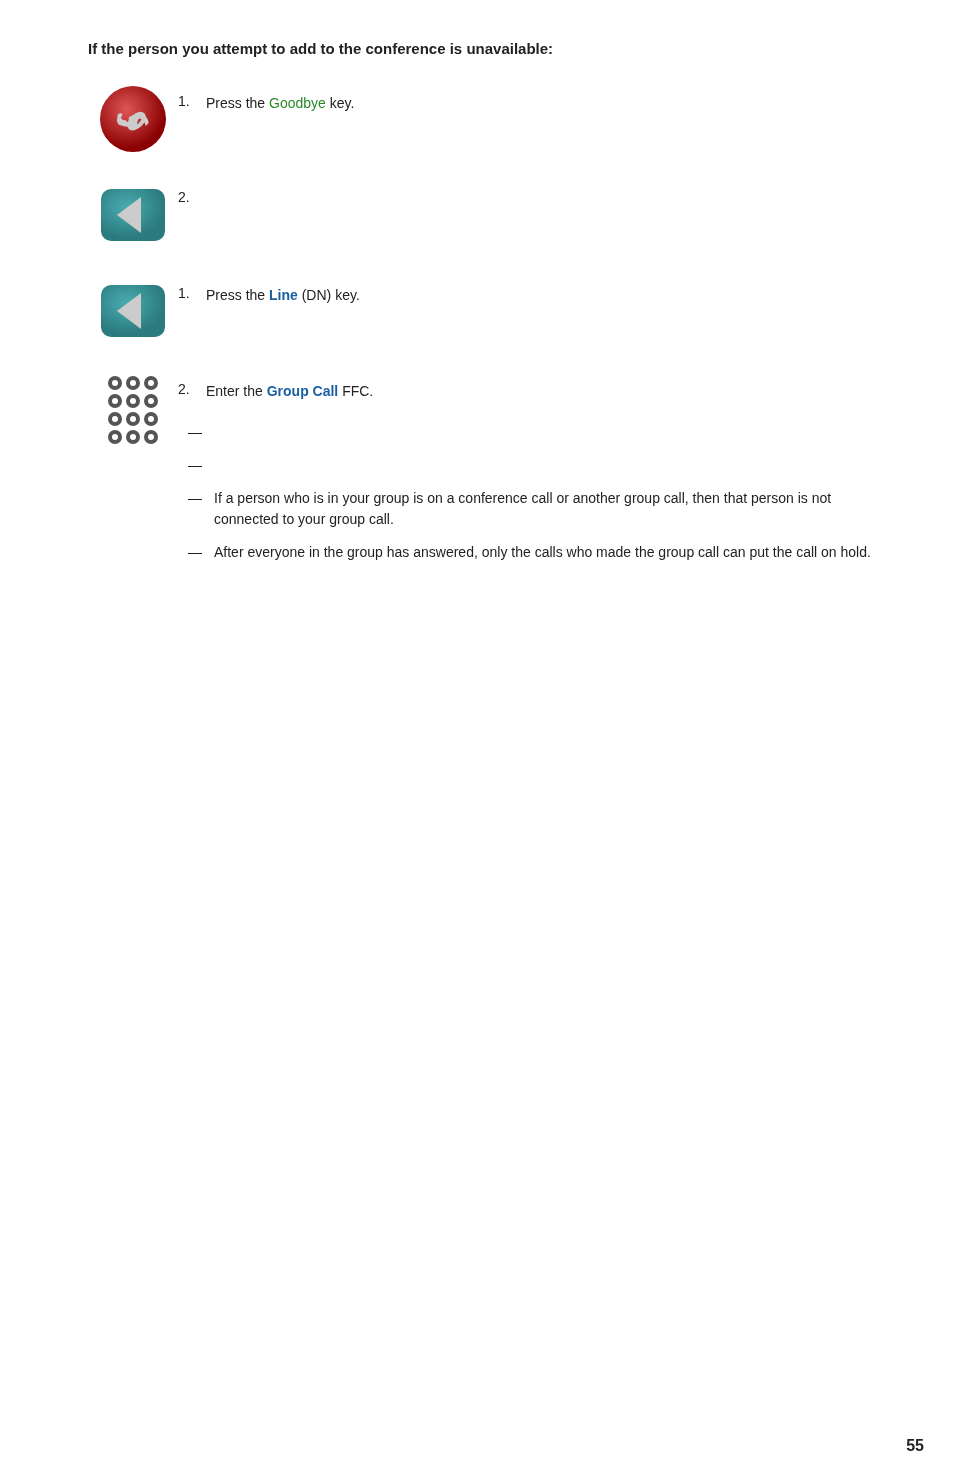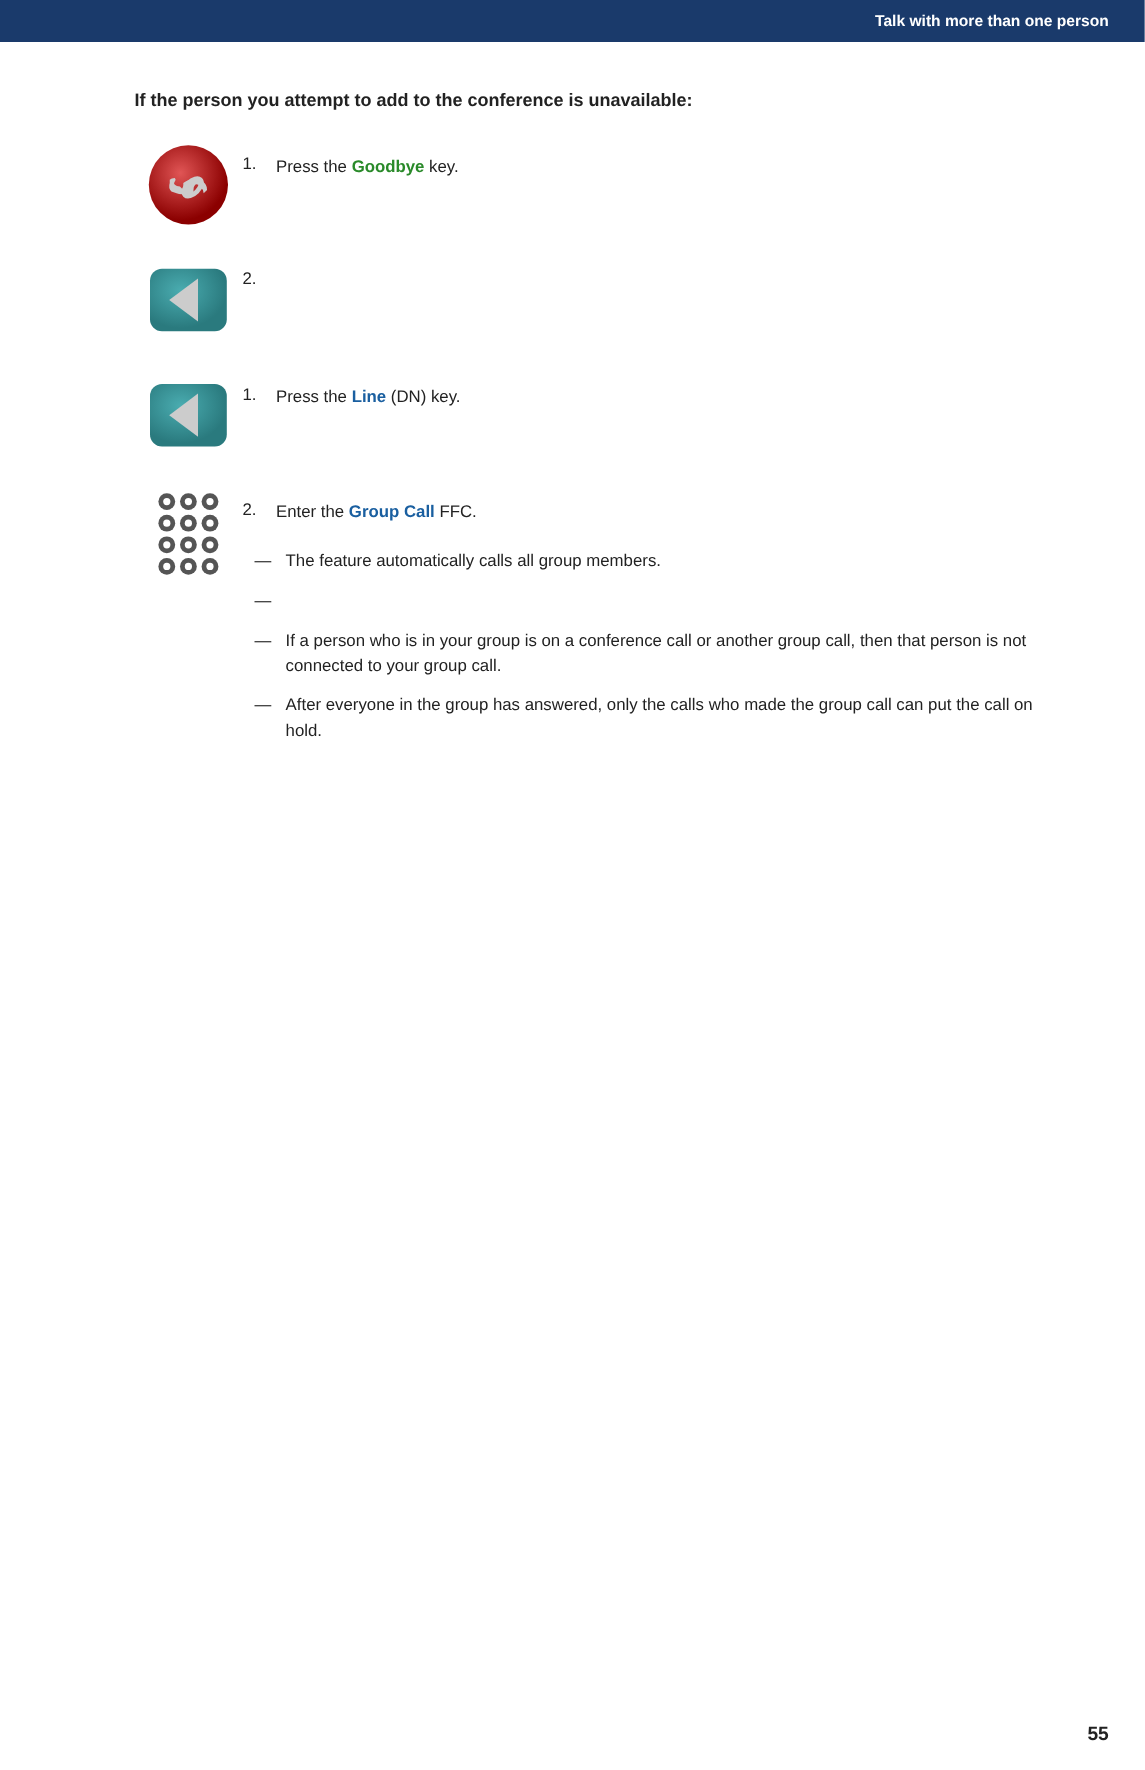--- a/index.html
+++ b/index.html
@@ -27,21 +27,20 @@
       color: #fff;
       text-align: right;
       padding: 10px 30px;
       font-size: 13px;
       font-weight: bold;
     }
 
     
     .content {
       padding: 30px 60px 80px 88px;
-      margin-left: 24px;
     }
 
     
     .bold-intro {
       font-weight: bold;
       font-size: 15px;
       margin-bottom: 28px;
       margin-top: 10px;
     }
 
@@ -102,21 +101,21 @@
 
     .sub-bold {
       font-weight: bold;
       font-size: 14px;
       margin-bottom: 18px;
     }
 
     
     .highlight-green {
       color: #2a8a2a;
-      font-weight: bold;
+      font-weight: normal;
       text-align: center;
     }
 
     .highlight-blue {
       color: #1a5fa0;
       font-weight: bold;
     }
 
     
     .sub-list {
@@ -155,23 +154,20 @@
       display: flex;
       align-items: center;
       justify-content: center;
     }
   </style>
 </head>
 <body>
 
 <div class="page-container">
 
-  <div class="header-bar">
-    <span>Talk with more than one person</span>
-  </div>
 
   <div class="content">
 
     <p class="bold-intro">If the person you attempt to add to the conference is unavailable:</p>
 
     <div class="steps-section">
       <div class="step-row">
         <div class="step-icon">
           <div class="goodbye-icon-wrap">
             <svg width="68" height="68" viewBox="0 0 68 68">
@@ -287,21 +283,20 @@
         <div style="display:flex; gap: 10px; align-items: flex-start; margin-bottom: 10px;">
           <span class="step-num">2.</span>
           <span class="step-text">
             Enter the <span class="highlight-blue">Group Call</span> FFC.
           </span>
         </div>
 
         <div class="sub-list">
           <div class="sub-list-item">
             <span class="dash">—</span>
-            <span>The feature automatically calls all group members.</span>
           </div>
           <div class="sub-list-item">
             <span class="dash">—</span>
           </div>
           <div class="sub-list-item">
             <span class="dash">—</span>
             <span>If a person who is in your group is on a conference call or another group call, then that person is not connected to your group call.</span>
           </div>
           <div class="sub-list-item">
             <span class="dash">—</span>

